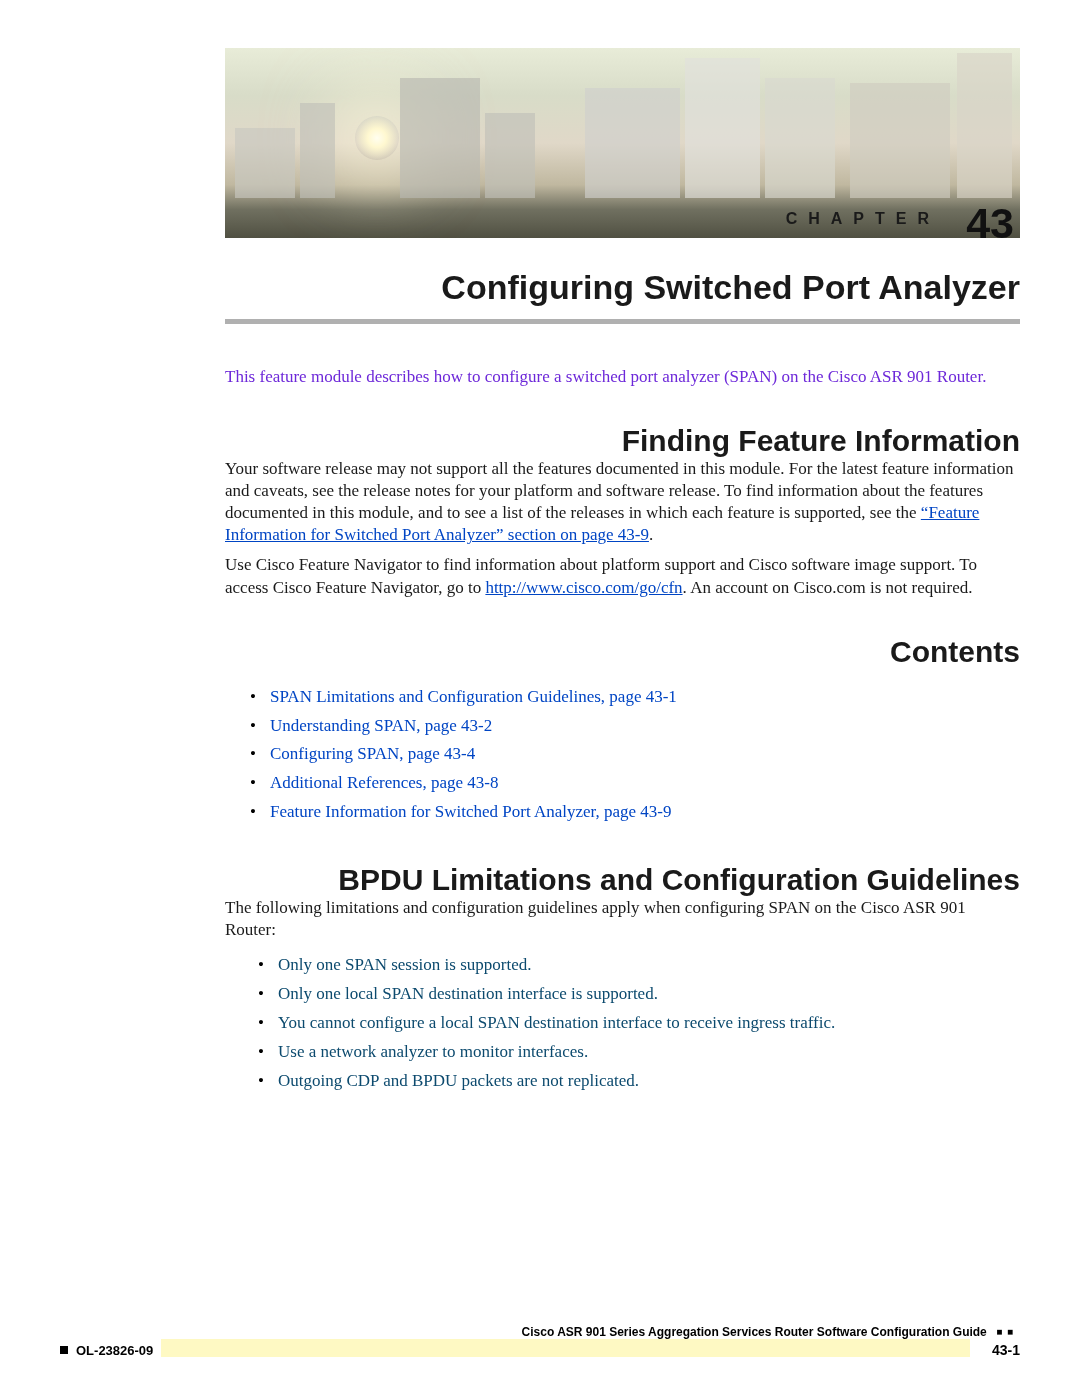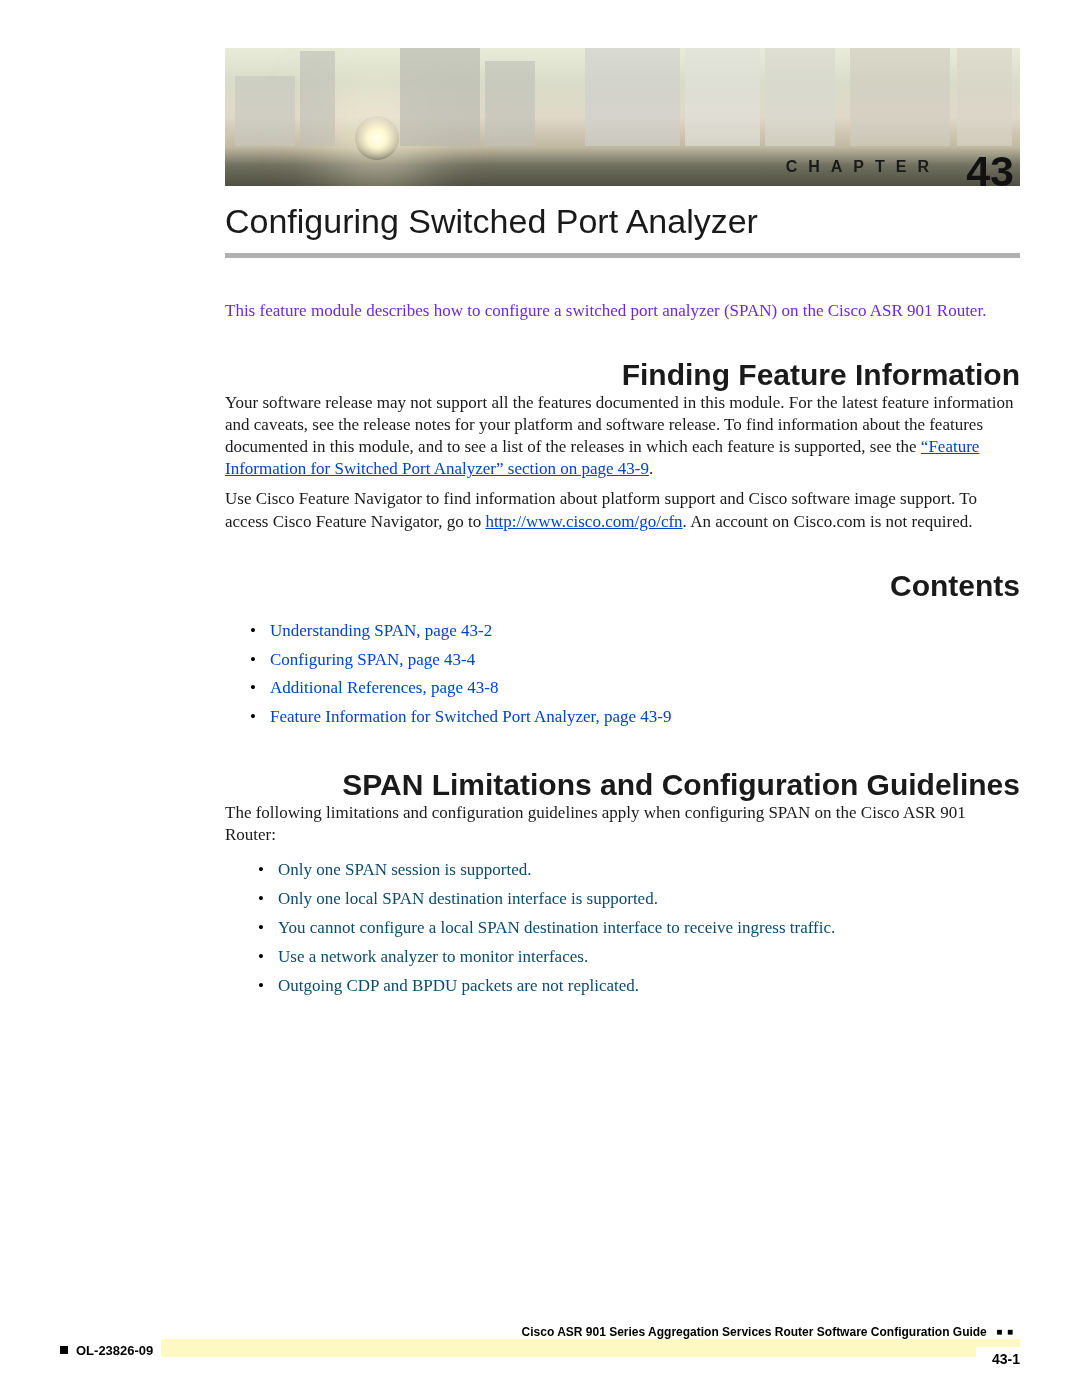--- a/index.html
+++ b/index.html
@@ -11,21 +11,21 @@
       position: relative;
       color: #000;
     }
     .page {
       position: absolute;
       top: 0; left: 0; right: 0; bottom: 0;
       padding: 48px 60px 0 60px;
     }
     .banner {
       position: relative;
-      height: 138px;
+      height: 190px;
       margin-left: 165px;
       margin-right: 0;
       background: linear-gradient(to bottom, #e8ecd8 0%, #d8dcc8 25%, #e0d8c8 50%, #c0b8a0 72%, #707060 85%, #505042 100%);
       overflow: hidden;
     }
     .sun {
       position: absolute;
       left: 130px; top: 68px;
       width: 44px; height: 44px;
       border-radius: 50%;
@@ -56,25 +56,26 @@
       position: absolute;
       right: 6px;
       bottom: -10px;
       font-family: Arial, Helvetica, sans-serif;
       font-weight: 900;
       font-size: 43px;
       color: #111;
     }
     .doc-title {
       font-family: Arial, Helvetica, sans-serif;
-      font-weight: normal;
+      font-weight: bold;
       font-size: 34px;
       margin-left: 165px;
-      margin-top: 16px;
-      color: #1a1a1a;
+      margin-top: 30px;
+      color: #1a1a1a;
+      text-align: right;
     }
     .title-rule {
       margin-left: 165px;
       margin-top: 12px;
       height: 5px;
       background: #b0b0b0;
     }
     .intro-para {
       margin-left: 165px;
       margin-top: 42px;
@@ -177,28 +178,27 @@
     }
     .footer-doc-id {
       font-family: Arial, Helvetica, sans-serif;
       font-weight: bold;
       font-size: 13px;
     }
     .footer-page {
       position: absolute;
       right: 0; top: -1px;
       background: #fff;
-      padding: 0 0 0 16px;
+      padding: 0 0 0 22px;
       height: 24px;
       display: flex;
       align-items: center;
       font-family: Arial, Helvetica, sans-serif;
       font-weight: bold;
       font-size: 14px;
-      margin-top: 9px;
     }
   </style>
 </head>
 <body>
 
 <div class="page">
 
   <div class="banner">
     <div class="sun"></div>
     <div class="bldg b1"></div>
@@ -224,27 +224,28 @@
     <p>
       <span>Your software release may not support all the features documented in this module. For the latest feature information and caveats, see the release notes for your platform and software release. To find information about the features documented in this module, and to see a list of the releases in which each feature is supported, see the </span><a class="link" href="#">“Feature Information for Switched Port Analyzer” section on page 43-9</a><span>.</span>
     </p>
     <p>
       <span>Use Cisco Feature Navigator to find information about platform support and Cisco software image support. To access Cisco Feature Navigator, go to </span><a class="link" href="#">http://www.cisco.com/go/cfn</a><span>. An account on Cisco.com is not required.</span>
     </p>
   </div>
 
   <h2 class="h1">Contents</h2>
   <ul class="toc-list">
+    <li><a class="link" href="#">SPAN Limitations and Configuration Guidelines, page 43-1</a></li>
     <li><a class="link" href="#">Understanding SPAN, page 43-2</a></li>
     <li><a class="link" href="#">Configuring SPAN, page 43-4</a></li>
     <li><a class="link" href="#">Additional References, page 43-8</a></li>
     <li><a class="link" href="#">Feature Information for Switched Port Analyzer, page 43-9</a></li>
   </ul>
 
-  <h2 class="h1">SPAN Limitations and Configuration Guidelines</h2>
+  <h2 class="h1">BPDU Limitations and Configuration Guidelines</h2>
   <div class="body-block">
     <p>The following limitations and configuration guidelines apply when configuring SPAN on the Cisco ASR 901 Router:</p>
   </div>
   <ul class="plain-list">
     <li>Only one SPAN session is supported.</li>
     <li>Only one local SPAN destination interface is supported.</li>
     <li>You cannot configure a local SPAN destination interface to receive ingress traffic.</li>
     <li>Use a network analyzer to monitor interfaces.</li>
     <li>Outgoing CDP and BPDU packets are not replicated.</li>
   </ul>

